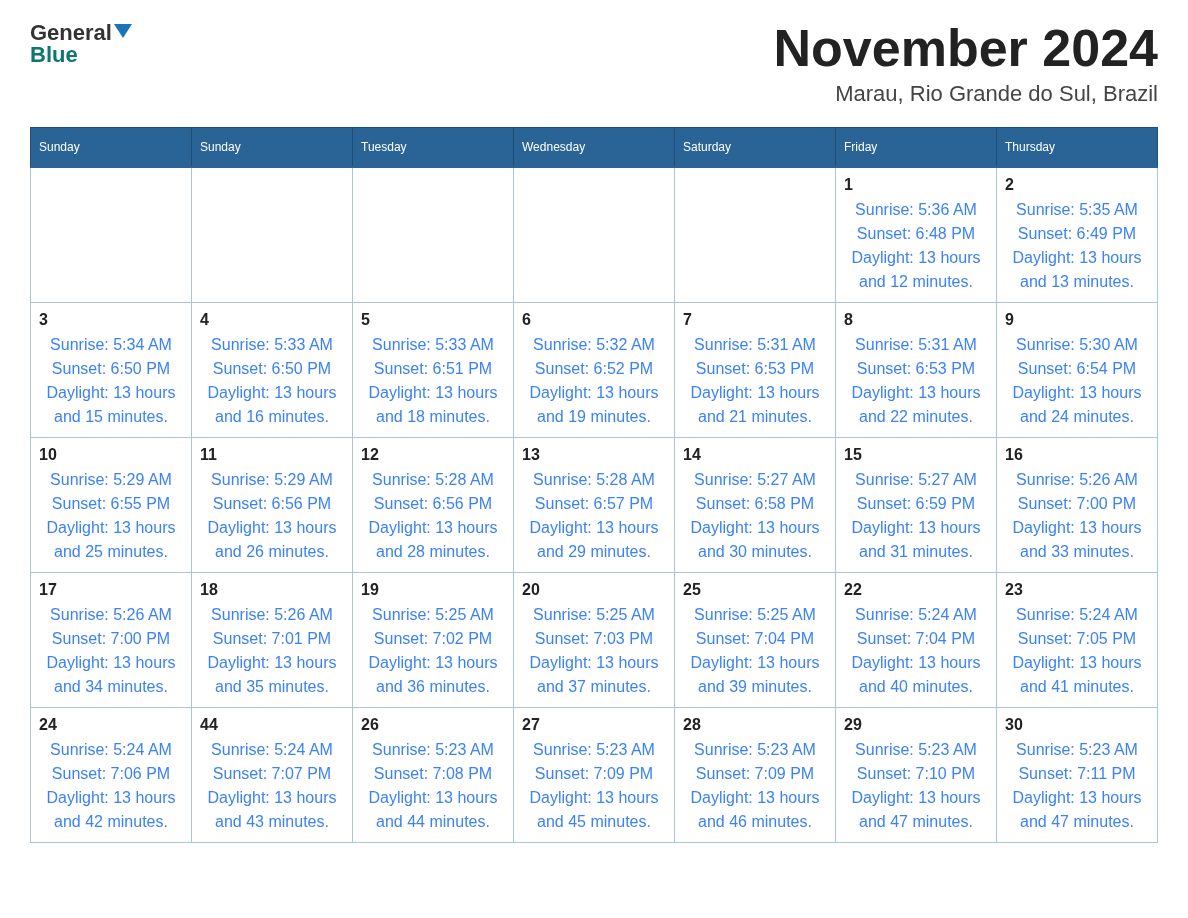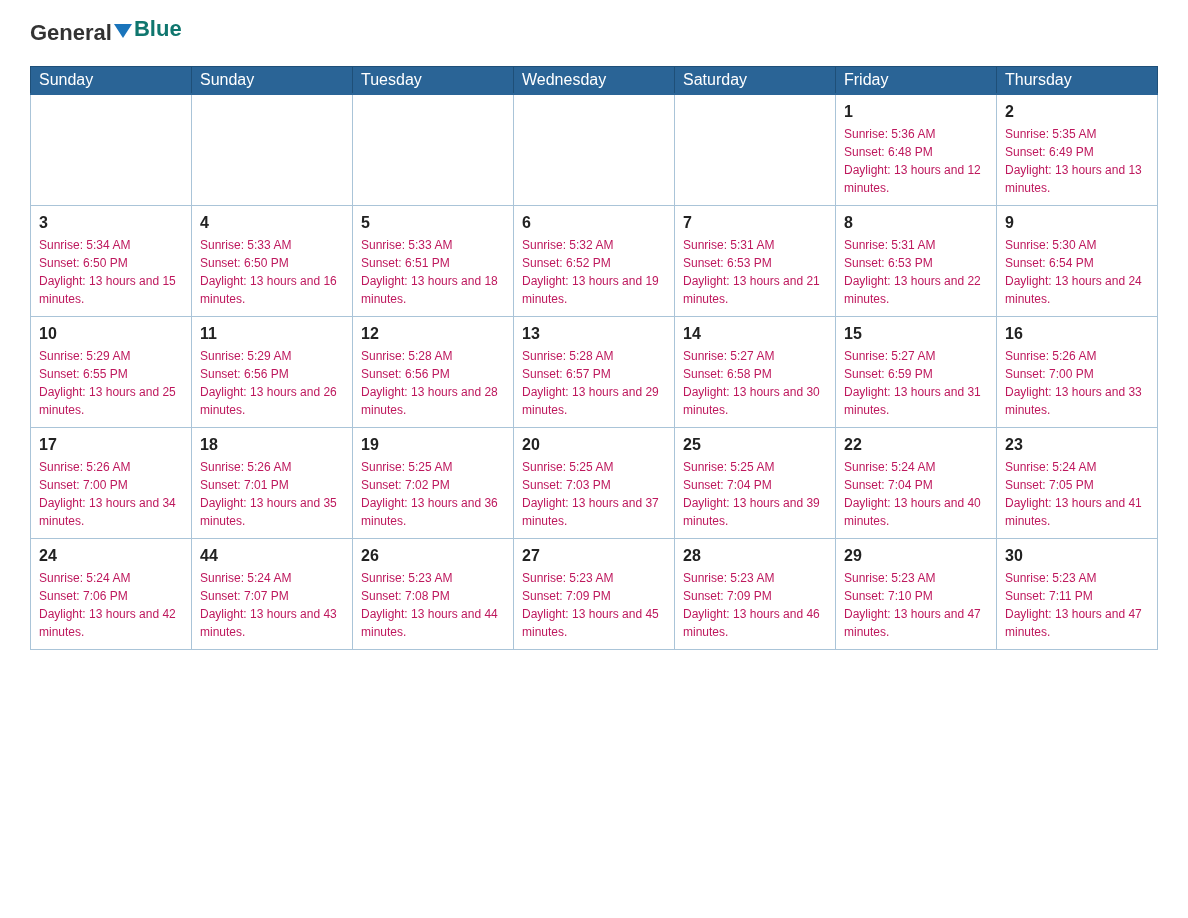--- a/index.html
+++ b/index.html
@@ -10,21 +10,21 @@
       padding: 20px 30px;
     }
     .header-area {
       display: flex;
       justify-content: space-between;
       align-items: flex-start;
       margin-bottom: 20px;
     }
     .logo-area {
       display: flex;
-      flex-direction: row;
+      flex-direction: column;
       align-items: flex-start;
     }
     .logo-text {
       display: flex;
       align-items: center;
       font-size: 22px;
       font-weight: bold;
       color: #333;
     }
     .logo-general { color: #333; }
@@ -43,23 +43,23 @@
       margin-top: 4px;
     }
     .calendar-table {
       width: 100%;
       border-collapse: collapse;
       font-size: 13px;
     }
     .calendar-table th {
       background-color: #2a6496;
       color: #ffffff;
-      padding: 4px 8px;
+      padding: 12px 8px;
       text-align: left;
-      font-size: 16px;
+      font-size: 12px;
       font-weight: normal;
       border: 1px solid #1e4f78;
     }
     .calendar-table td {
       vertical-align: top;
       padding: 8px;
       border: 1px solid #aac4d8;
       width: 14.28%;
       min-height: 90px;
       background: #fff;
@@ -68,23 +68,24 @@
       border-top: 2px solid #2a6496;
     }
     .day-number {
       font-size: 16px;
       font-weight: bold;
       color: #222;
       display: block;
       margin-bottom: 4px;
     }
     .day-info {
-      font-size: 12px;
-      color: #be185d;
+      font-size: 16px;
+      color: #3b82f6;
       line-height: 1.5;
+      text-align: center;
     }
     .empty-cell {
       background: #f9f9f9;
     }
     .logo-line2 {
       font-size: 22px;
       font-weight: bold;
       color: #0f766e;
       margin-top: -4px;
       letter-spacing: 0;
@@ -93,20 +94,24 @@
 </head>
 <body>
 
 <div class="header-area">
   <div class="logo-area">
     <div class="logo-text">
       <span class="logo-general">General</span>
       <span style="display:inline-block; width:0; height:0; border-left:9px solid transparent; border-right:9px solid transparent; border-top:14px solid #1a74bb; margin:0 2px; position:relative; top:-2px;"></span>
     </div>
     <div class="logo-line2">Blue</div>
+  </div>
+  <div class="title-area">
+    <div class="month-title">November 2024</div>
+    <div class="location-title">Marau, Rio Grande do Sul, Brazil</div>
   </div>
 </div>
 
 <table class="calendar-table">
   <thead>
     <tr>
       <th>Sunday</th>
       <th>Sunday</th>
       <th>Tuesday</th>
       <th>Wednesday</th>

